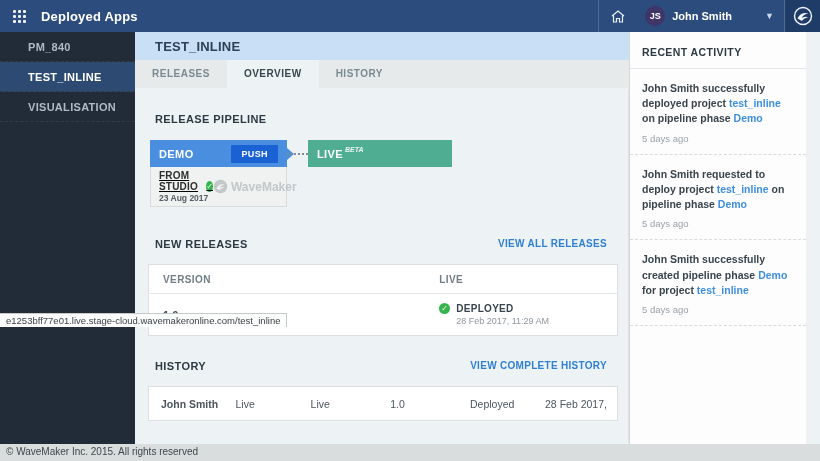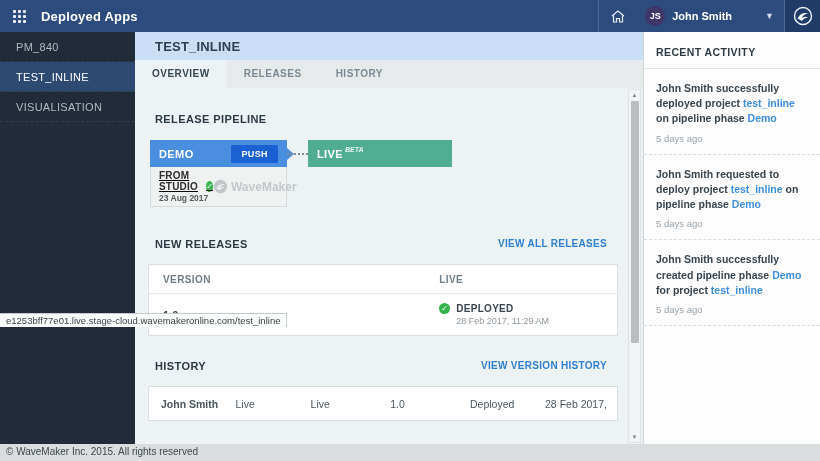--- a/index.html
+++ b/index.html
@@ -16,21 +16,21 @@
   .tb-divider { width:1px; height:32px; background:rgba(255,255,255,.18); }
   .home-btn { width:38px; height:32px; display:flex; align-items:center; justify-content:center; cursor:pointer; }
   .user-chip { display:flex; align-items:center; gap:7px; padding:0 10px 0 8px; height:32px; cursor:pointer; }
   .avatar { width:20px; height:20px; border-radius:50%; background:#3f3566; color:#fff; font-size:9px; font-weight:bold; display:flex; align-items:center; justify-content:center; }
   .user-name { color:#fff; font-size:11px; font-weight:bold; }
   .caret { color:#cfd9e6; font-size:9px; margin-left:26px; }
   .brand-block { width:35px; height:32px; background:#1f3c69; display:flex; align-items:center; justify-content:center; }
 
   
   .sidebar { position:absolute; left:0; top:32px; width:135px; height:412px; background:#222c38; z-index:4; }
-  .side-item { height:30px; line-height:30px; padding-left:16px; font-size:11px; font-weight:normal; color:#b0bac4; border-bottom:1px dashed #323d49; letter-spacing:.3px; cursor:pointer; }
+  .side-item { height:30px; line-height:30px; padding-left:28px; font-size:11px; font-weight:bold; color:#b0bac4; border-bottom:1px dashed #323d49; letter-spacing:.3px; cursor:pointer; }
   .side-item.active { background:#2d4a72; color:#ffffff; }
 
   
   .main { position:absolute; left:135px; top:32px; width:508px; height:412px; background:#edf3f5; }
   .page-titlebar { height:28px; background:#c8dff6; display:flex; align-items:center; padding-left:20px; }
   .page-title { font-size:13px; color:#2e4154; font-weight:bold; letter-spacing:.2px; }
   .tabbar { height:28px; background:#e6eaeb; display:flex; }
   .tab { padding:0 17px; line-height:28px; font-size:10px; font-weight:bold; color:#7b8a92; letter-spacing:.5px; cursor:pointer; }
   .tab.active { background:#edf3f5; color:#37464f; }
   .content { position:absolute; left:0; top:56px; width:508px; height:356px; overflow:hidden; }
@@ -89,21 +89,21 @@
   .cell-link { color:#2f7fd2; cursor:pointer; }
   .cell-strong { font-weight:bold; color:#333c43; }
 
   
   .scrollbar { position:absolute; right:2px; top:1px; bottom:1px; width:13px; background:#f2f3f4; border:1px solid #e1e3e5; display:flex; flex-direction:column; align-items:center; }
   .sb-arrow { font-size:6px; color:#7e8488; line-height:10px; height:10px; cursor:pointer; }
   .sb-thumb { position:absolute; top:11px; left:2px; width:8px; height:242px; background:#bcbdbf; border-radius:1px; cursor:pointer; }
   .sb-arrow.down { position:absolute; bottom:0; }
 
   
-  .activity { position:absolute; left:643px; top:32px; width:177px; height:412px; background:#fdfdfd; border-left:1px solid #d2d7d9; }
+  .activity { position:absolute; left:629px; top:32px; width:177px; height:412px; background:#fdfdfd; border-left:1px solid #d2d7d9; }
   .activity-head { padding:14px 12px 10px 12px; font-size:10.5px; font-weight:bold; color:#2d3a43; letter-spacing:.4px; border-bottom:1px solid #e3e6e8; }
   .act-item { padding:12px 12px 10px 12px; border-bottom:1px dashed #d7dcdf; }
   .act-text { font-size:10.5px; font-weight:bold; color:#39454e; line-height:1.45; }
   .act-text .lnk { color:#3e8ede; cursor:pointer; }
   .act-time { font-size:9.5px; color:#98a2aa; margin-top:6px; }
 
   
   .footer { position:absolute; left:0; top:444px; width:820px; height:17px; background:#d9dddd; z-index:6; }
   .footer-text { font-size:10px; color:#40474b; padding:2px 0 0 6px; white-space:nowrap; }
   .status-tip { position:absolute; left:0; bottom:0; height:14px; background:#fbfcfc; border:1px solid #c6c9ca; border-left:none; border-bottom:none; display:flex; align-items:center; padding:0 6px; z-index:7; }
@@ -155,22 +155,22 @@
     <div class="side-item">PM_840</div>
     <div class="side-item active">TEST_INLINE</div>
     <div class="side-item">VISUALISATION</div>
   </div>
 
   <div class="main">
     <div class="page-titlebar">
       <div class="page-title">TEST_INLINE</div>
     </div>
     <div class="tabbar">
+      <div class="tab">RELEASES</div>
       <div class="tab active">OVERVIEW</div>
-      <div class="tab">RELEASES</div>
       <div class="tab">HISTORY</div>
     </div>
 
     <div class="content">
 
       <div class="sec-heading h-pipeline">RELEASE PIPELINE</div>
 
       <div class="card demo-card">
         <div class="card-head">
           <span class="phase-name">DEMO</span>
@@ -226,21 +226,21 @@
                 <span class="dep-status">DEPLOYED</span>
                 <span class="dep-time">28 Feb 2017, 11:29 AM</span>
               </div>
             </div>
           </td>
         </tr>
       </tbody>
         </table>
 
       <div class="sec-heading h-history">HISTORY</div>
-      <a class="sec-link l-history">VIEW VERSION HISTORY</a>
+      <a class="sec-link l-history">VIEW COMPLETE HISTORY</a>
 
       <table class="his-table">
         <colgroup>
           <col style="width:16%">
             <col style="width:16%">
             <col style="width:17%">
           <col style="width:17%">
             <col style="width:16%">
             <col style="width:18%">
         </colgroup>

